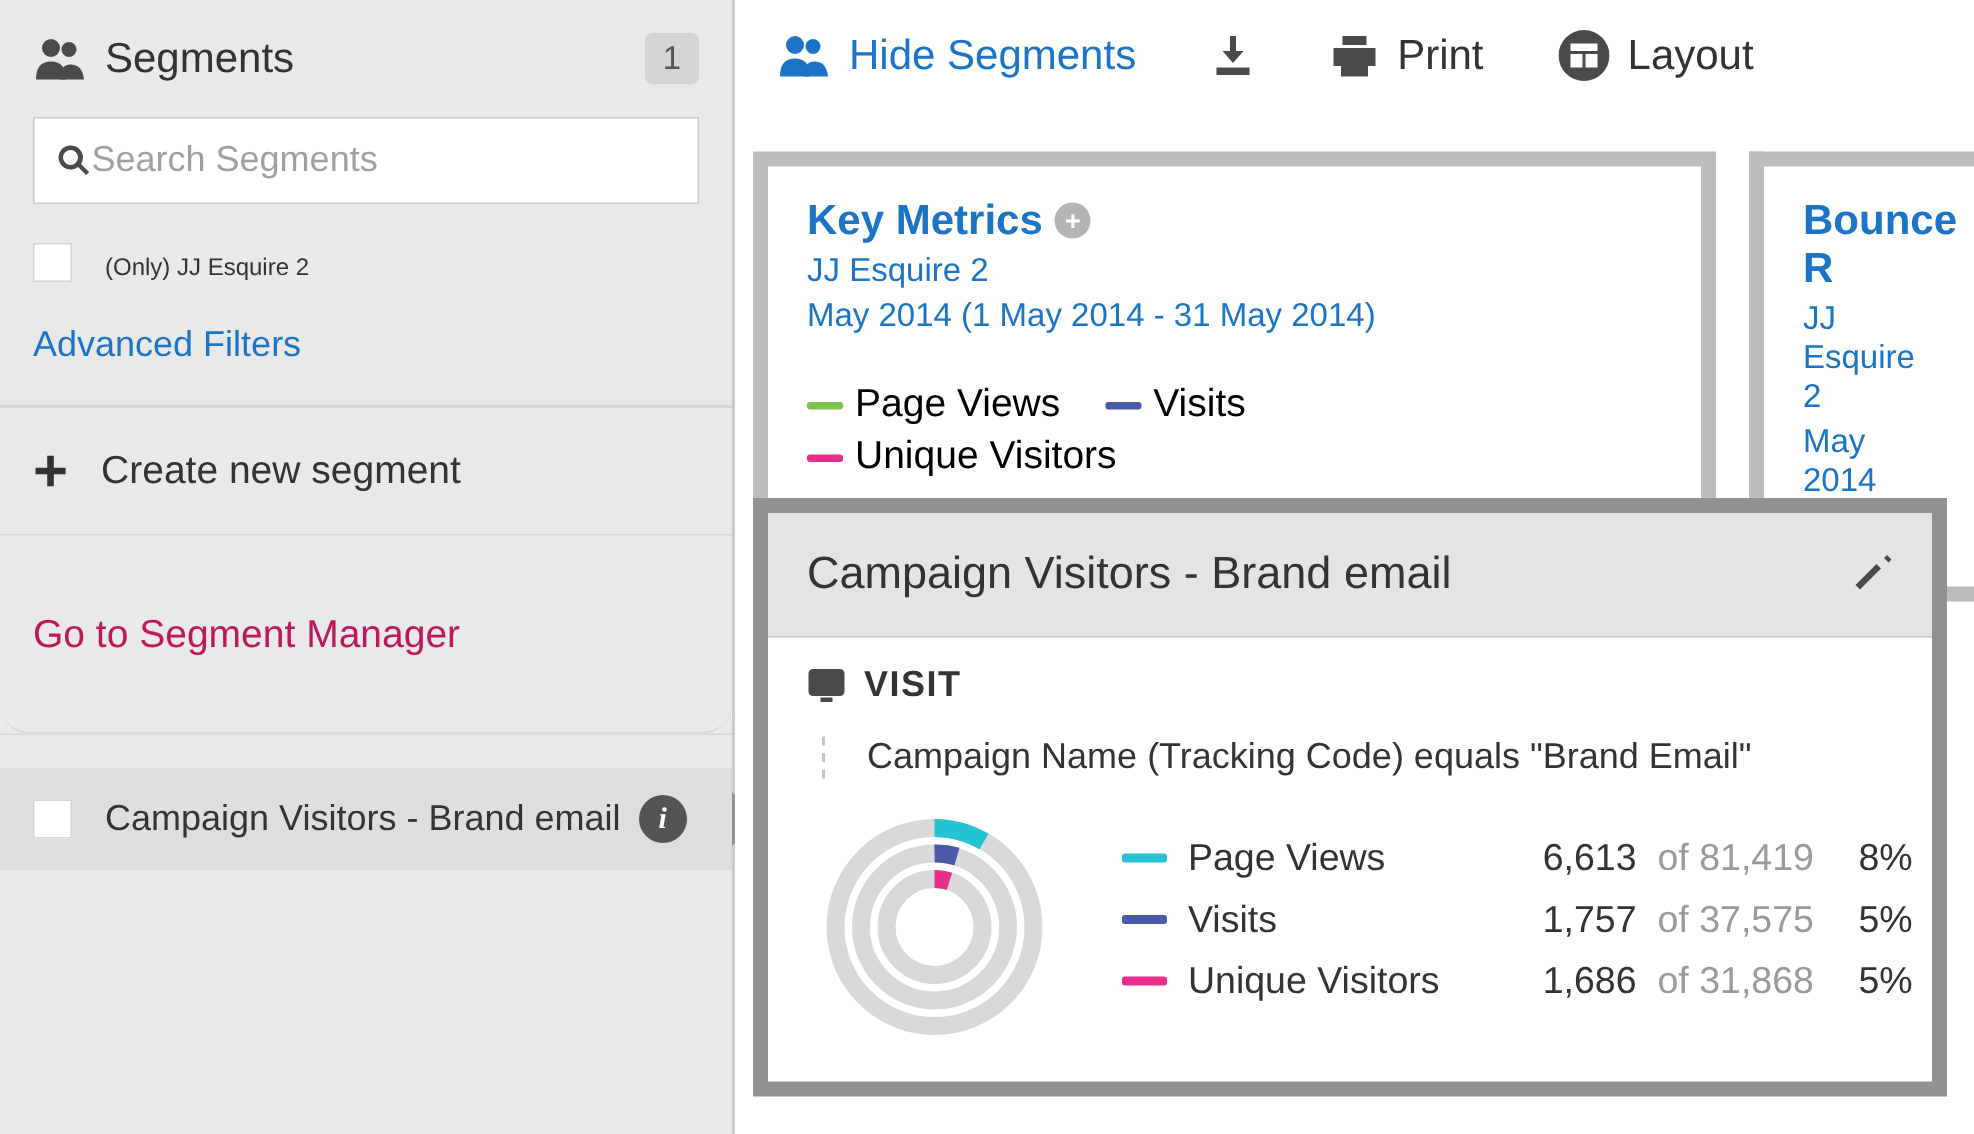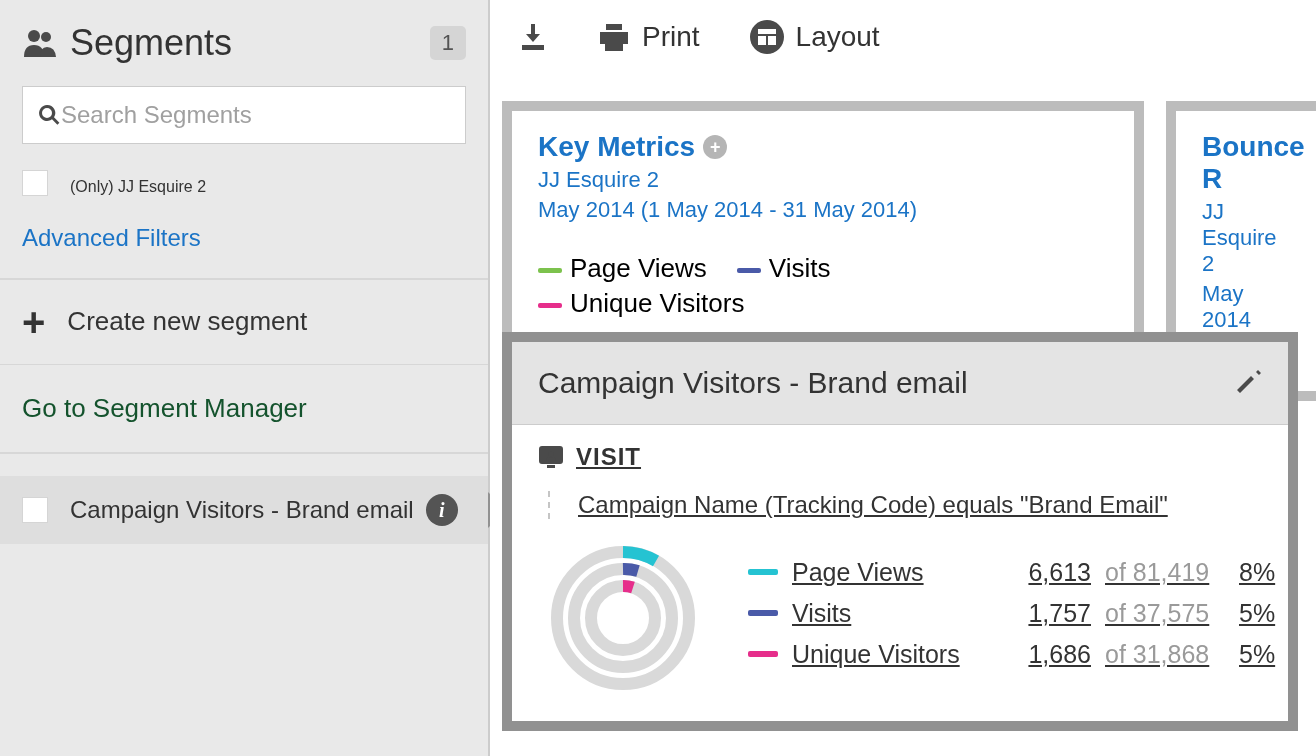--- a/index.html
+++ b/index.html
@@ -22,21 +22,21 @@
     background: #e9e9e9;
     border-right: 2px solid #ccc;
   }
   .segments-header {
     display: flex;
     align-items: center;
     padding: 22px 22px 12px 22px;
   }
   .segments-header .icon-segments { margin-right: 12px; }
   .segments-title {
-    font-size: 36px;
+    font-size: 28px;
     font-weight: 400;
     color: #333;
     flex: 1;
   }
   .segments-count {
     background: #d5d5d5;
     color: #545454;
     font-size: 22px;
     padding: 4px 12px;
     border-radius: 5px;
@@ -86,24 +86,25 @@
   .create-segment {
     display: flex;
     align-items: center;
     padding: 22px 22px;
     font-size: 26px;
     color: #333;
     border-bottom: 1.5px solid #d7d7d7;
   }
   .plus-icon { font-size: 40px; font-weight: 700; margin-right: 22px; line-height: 1; }
   .goto-manager {
-    padding: 28px 22px;
+    padding: 50px 22px;
     font-size: 26px;
-    color: #14532d;
+    color: #be185d;
     border-bottom: 1.5px solid #d7d7d7;
+    border-radius: 20px;
   }
 
   .selected-seg {
     display: flex;
     align-items: center;
     padding: 18px 22px;
     font-size: 24px;
     color: #333;
     background: #dedede;
     position: relative;
@@ -219,21 +220,20 @@
   .pop-head {
     background: #e4e4e4;
     border-bottom: 1px solid #ccc;
     padding: 24px 26px;
     display: flex;
     align-items: center;
   }
   .pop-title { font-size: 30px; color: #333; flex: 1; }
   .pop-body {
     padding: 18px 26px 28px 26px;
-    text-decoration: underline;
   }
   .visit-row {
     display: flex;
     align-items: center;
     gap: 12px;
     font-size: 24px;
     font-weight: 700;
     letter-spacing: 1px;
     color: #333;
   }
@@ -333,20 +333,31 @@
     <span class="info-circle">i</span>
     <span class="pointer-triangle"></span>
   </div>
 
 </div>
 
 <div class="main">
 
   <div class="toolbar">
 
+    <div class="tb-item accent">
+      <span>
+        <svg class="svg-icon svg-accent" width="36" height="32" viewBox="0 0 36 32">
+          <circle cx="12" cy="9" r="6"></circle>
+            <circle cx="24" cy="10" r="5"></circle>
+          <path d="M2 30 Q2 18 12 18 Q22 18 22 30 Z"></path>
+          <path d="M18 30 Q18 20 25 20 Q33 20 34 30 Z"></path>
+        </svg>
+      </span>
+      <span>Hide Segments</span>
+    </div>
 
     <div class="tb-item">
       <span>
         <svg class="svg-icon svg-dark" width="30" height="30" viewBox="0 0 30 30">
           <path d="M13 2h4v10h5l-7 8-7-8h5z"></path>
             <rect x="4" y="23" width="22" height="5"></rect>
         </svg>
       </span>
     </div>
 

